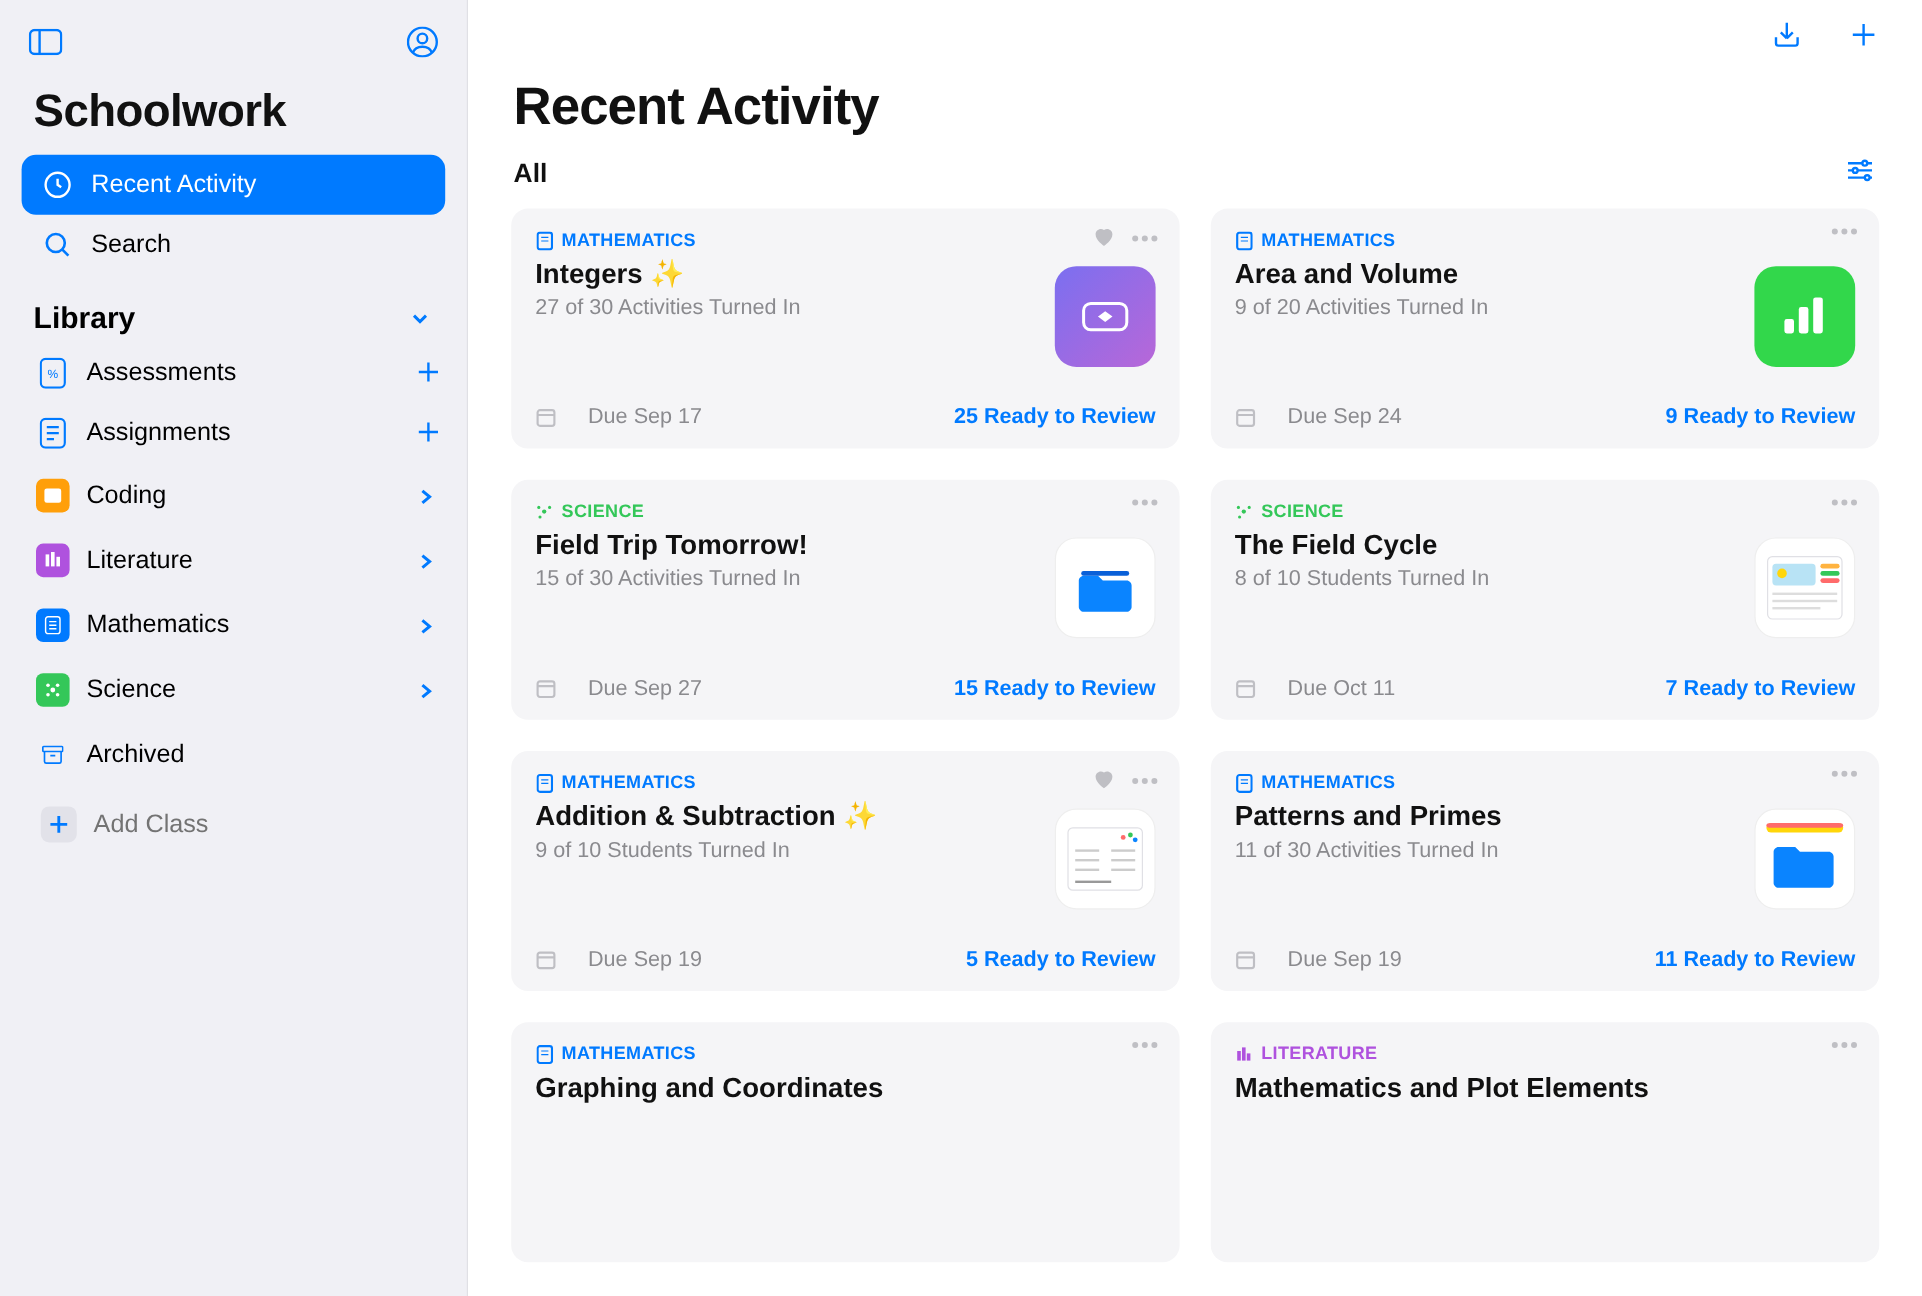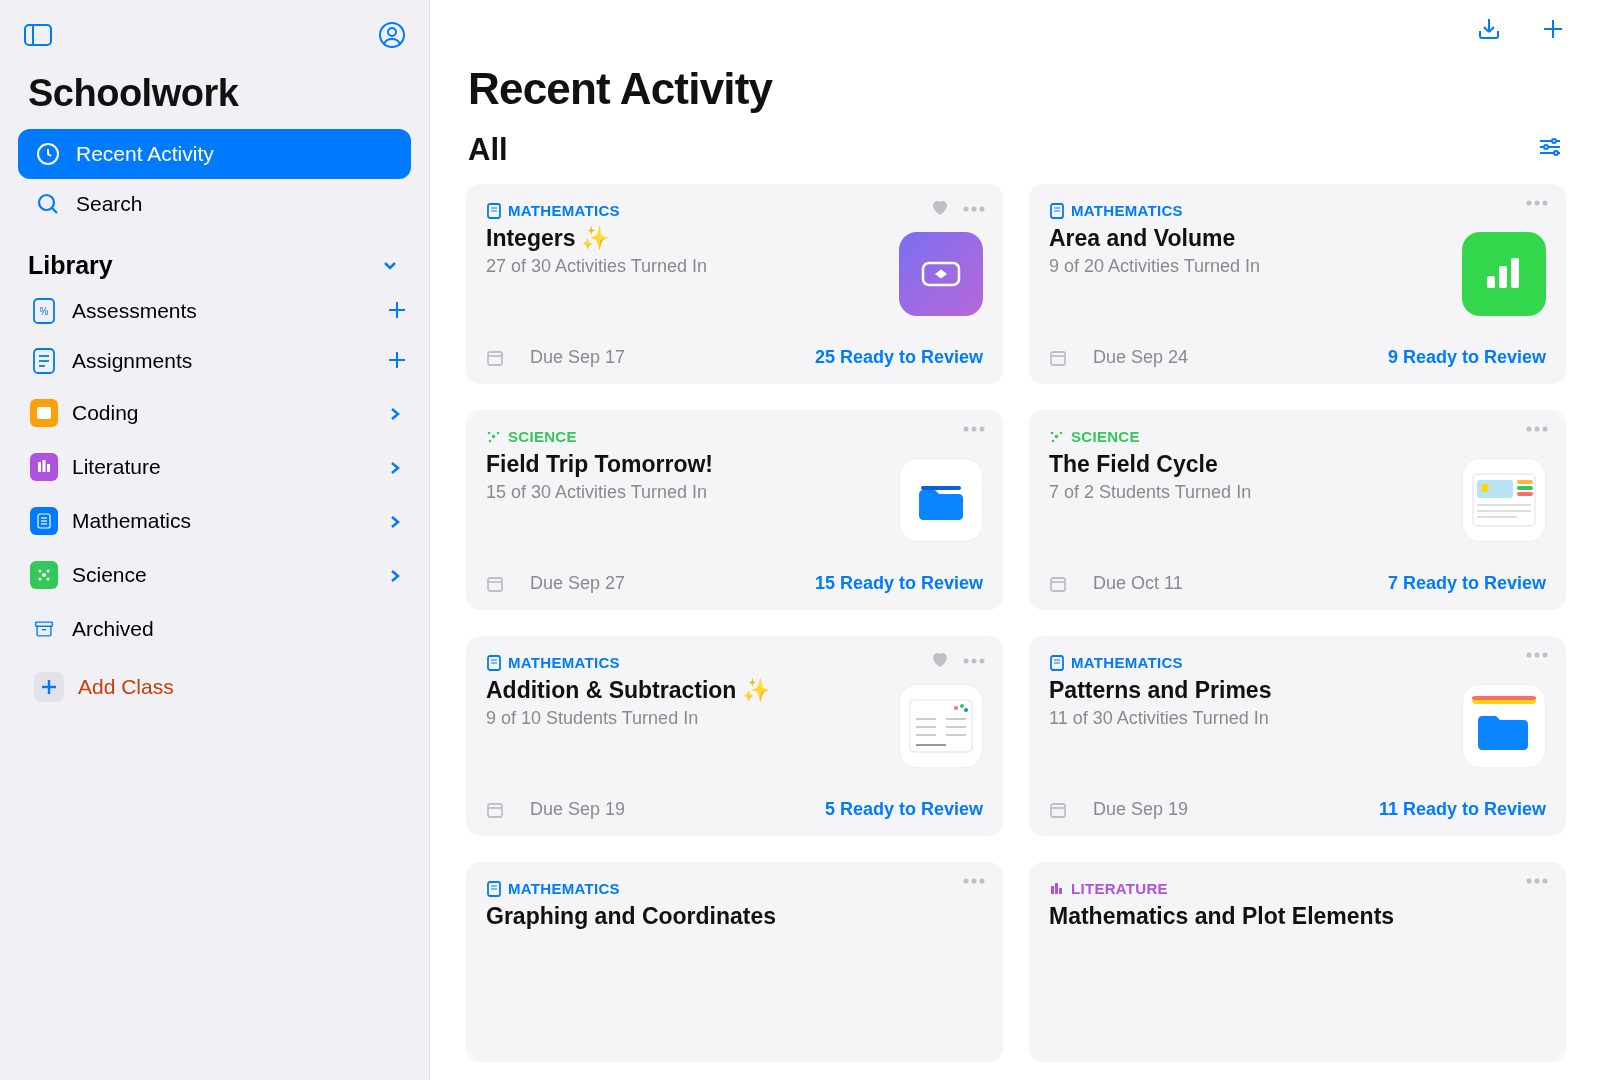--- a/index.html
+++ b/index.html
@@ -1,20 +1,20 @@
 <!DOCTYPE html>
 <html><head>
 <meta charset="utf-8">
 <style>
 * { margin: 0; padding: 0; box-sizing: border-box; font-family: -apple-system, BlinkMacSystemFont, "Segoe UI", "Helvetica Neue", Arial, sans-serif; }
 html, body { width: 1602px; height: 1080px; overflow: hidden; background: #fff; }
 .app { display: flex; height: 100%; }
 
 
-.sidebar { width: 430px; background: #f0f0f5; border-right: 1px solid #e0e0e5; display: flex; flex-direction: column; padding: 12px 0; }
+.sidebar { width: 390px; background: #f0f0f5; border-right: 1px solid #e0e0e5; display: flex; flex-direction: column; padding: 12px 0; }
 .sidebar-top { display: flex; justify-content: space-between; align-items: center; padding: 10px 24px 6px 24px; }
 .sidebar-top svg { display: block; }
 .app-title { font-size: 38px; font-weight: 700; color: #111; padding: 18px 28px 14px 28px; letter-spacing: -0.5px; }
 .nav-list { padding: 0 18px; }
 .nav-item { display: flex; align-items: center; gap: 14px; padding: 11px 16px; border-radius: 12px; cursor: pointer; }
 .nav-item.active { background: #007aff; color: #fff; }
 .nav-item.active .nav-icon { color: #fff; }
 .nav-label { font-size: 21px; font-weight: 400; }
 .nav-item.active .nav-label { font-weight: 500; }
 .nav-icon { width: 28px; height: 28px; color: #007aff; display: flex; align-items: center; justify-content: center; flex-shrink: 0; }
@@ -28,30 +28,30 @@
 .lib-icon { width: 28px; height: 28px; color: #007aff; display:flex; align-items:center; justify-content:center; }
 .plus-trailing { width: 26px; height: 26px; color: #007aff; }
 .chevron-trailing { width: 14px; height: 14px; color: #007aff; }
 
 .class-item { display: flex; align-items: center; gap: 14px; padding: 13px 26px 13px 30px; cursor: pointer; }
 .class-item .nav-label { font-size: 21px; flex: 1; }
 .class-ic { width: 28px; height: 28px; border-radius: 6px; display:flex; align-items:center; justify-content:center; flex-shrink:0; }
 .class-ic svg { width: 18px; height: 18px; }
 
 .add-class { display: flex; align-items: center; gap: 14px; padding: 10px 16px; margin: 6px 18px 0 18px; cursor: pointer; border-radius: 10px; }
-.add-class .nav-label { font-size: 21px; color: #c2410c; }
+.add-class .nav-label { font-size: 21px; color: #737373; }
 .add-class-ic { width: 30px; height: 30px; background: #e2e2e9; border-radius: 7px; display:flex; align-items:center; justify-content:center; }
 
 
 .main { flex: 1; background: #fff; display: flex; flex-direction: column; overflow: hidden; }
 .main-top { display: flex; justify-content: flex-end; align-items: center; gap: 34px; padding: 14px 34px 6px 34px; }
 .main-top .top-btn { width: 30px; height: 30px; color: #007aff; display:flex; align-items:center; justify-content:center; cursor:pointer; }
 .page-title { font-size: 44px; font-weight: 700; color: #111; padding: 14px 38px 10px 38px; letter-spacing: -0.8px; }
 .filter-row { display: flex; justify-content: space-between; align-items: center; padding: 8px 38px 8px 38px; }
-.filter-label { font-size: 31px; font-weight: 700; color: #111; }
+.filter-label { font-size: 22px; font-weight: 700; color: #111; }
 .filter-ic { width: 26px; height: 26px; color: #007aff; cursor:pointer; }
 
 .grid { display: grid; grid-template-columns: 1fr 1fr; gap: 26px; padding: 8px 36px 36px 36px; overflow-y: auto; flex: 1; }
 .card { background: #f5f5f7; border-radius: 14px; padding: 0; display: flex; flex-direction: column; min-height: 200px; }
 .card-body { padding: 18px 20px 12px 20px; flex: 1; display: flex; gap: 14px; position: relative; }
 .card-text { flex: 1; min-width: 0; }
 .subject-row { display: flex; align-items: center; gap: 7px; margin-bottom: 6px; }
 .subject-ic { width: 15px; height: 15px; display:flex; align-items:center; justify-content:center; }
 .subject { font-size: 15px; font-weight: 600; letter-spacing: 0.3px; text-transform: uppercase; }
 .subject.math { color: #007aff; }
@@ -417,21 +417,21 @@
                   <svg width="15" height="15" viewBox="0 0 15 15" fill="currentColor">
                     <circle cx="7.5" cy="7.5" r="1.8"></circle>
                     <circle cx="3" cy="4" r="1.3"></circle>
                     <circle cx="12" cy="4" r="1.3"></circle>
                     <circle cx="4" cy="12" r="1.3"></circle>
                   </svg>
                 </span>
               <span class="subject science">SCIENCE</span>
             </div>
             <div class="card-title">The Field Cycle</div>
-            <div class="card-sub">7 of 2 Students Turned In</div>
+            <div class="card-sub">8 of 10 Students Turned In</div>
           </div>
           <div class="card-actions">
             <span class="more-ic">
                 <svg width="22" height="6" viewBox="0 0 22 6" fill="currentColor">
                   <circle cx="3" cy="3" r="2.5"></circle>
                   <circle cx="11" cy="3" r="2.5"></circle>
                   <circle cx="19" cy="3" r="2.5"></circle>
                 </svg>
               </span>
           </div>

